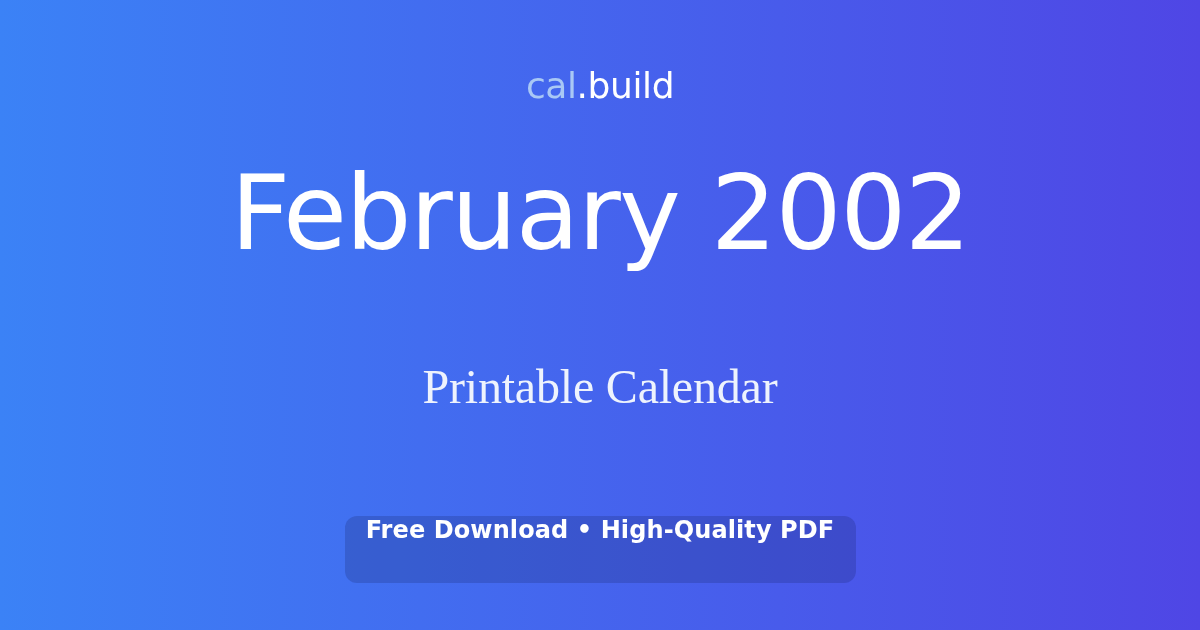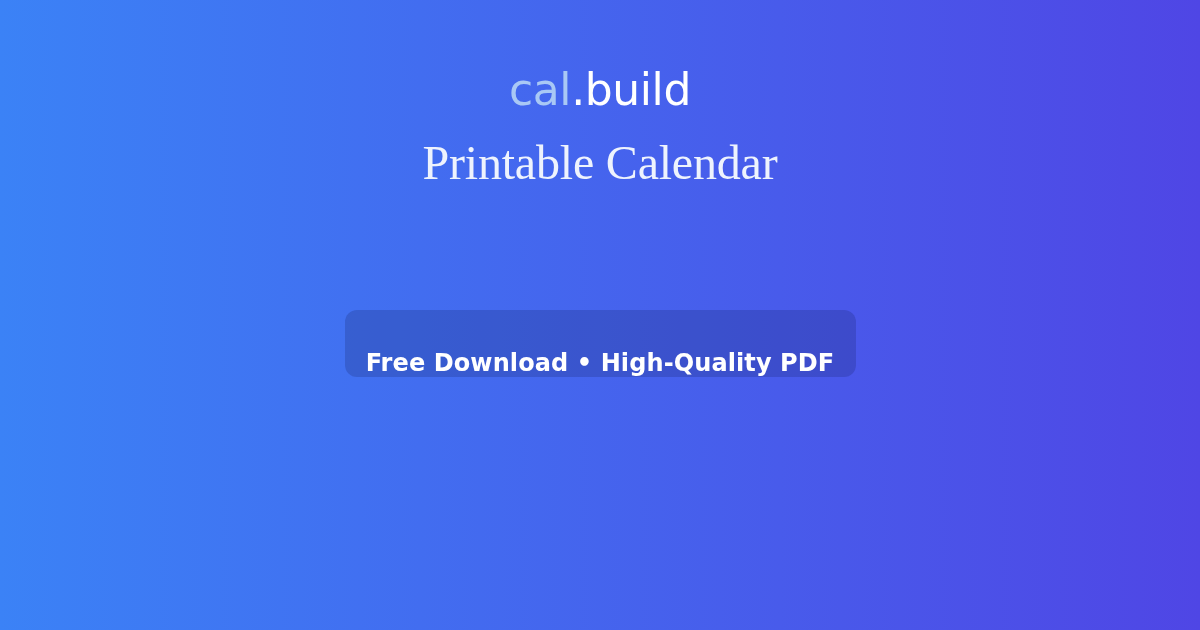--- a/index.html
+++ b/index.html
@@ -23,21 +23,21 @@
     display: flex;
     flex-direction: column;
     align-items: center;
     justify-content: flex-start;
     overflow: hidden;
   }
 
   
   .brand {
     margin-top: 68px;
-    font-size: 44px;
+    font-size: 36px;
     line-height: 1;
     font-weight: 400;
     letter-spacing: -0.4px;
     white-space: nowrap;
     user-select: none;
   }
   .brand-cal {
     color: #a9c8f5;
   }
   .brand-suffix {
@@ -64,45 +64,46 @@
     font-weight: 400;
     letter-spacing: -0.2px;
     color: #eef3fd;
     text-align: center;
     white-space: nowrap;
     font-family: Liberation Serif, serif;
   }
 
   
   .badge {
-    margin-top: 82px;
+    margin-top: 64px;
     width: 511px;
     height: 67px;
     box-sizing: border-box;
     border-radius: 12px;
     background: rgba(17, 24, 80, 0.20);
     display: flex;
-    align-items: flex-end;
+    align-items: flex-start;
     justify-content: center;
     color: #ffffff;
     font-size: 24px;
     font-weight: 600;
     letter-spacing: 0.1px;
     white-space: nowrap;
   }
 </style>
 </head>
 <body>
 
 <div class="og-card">
 
   <div class="brand">
     <span class="brand-cal">cal</span><span class="brand-suffix">.build</span>
   </div>
 
+  <h1 class="title">February 2002</h1>
 
   <h2 class="subtitle">Printable Calendar</h2>
 
   <div class="badge">
     <span>Free Download • High-Quality PDF</span>
   </div>
 
 </div>
 
 </body></html>

